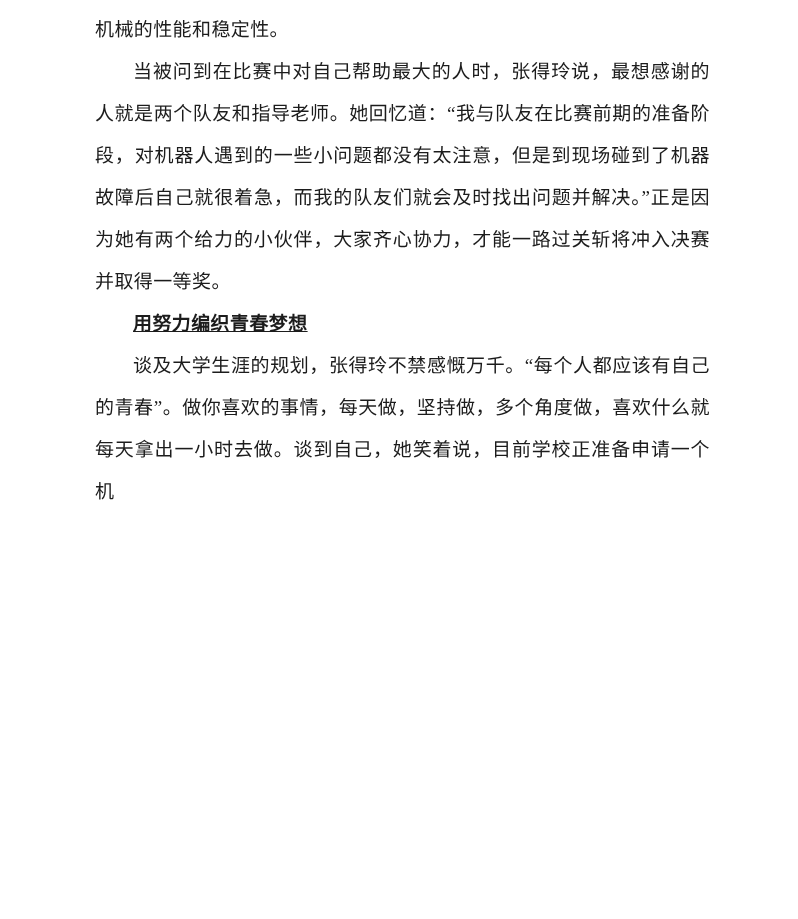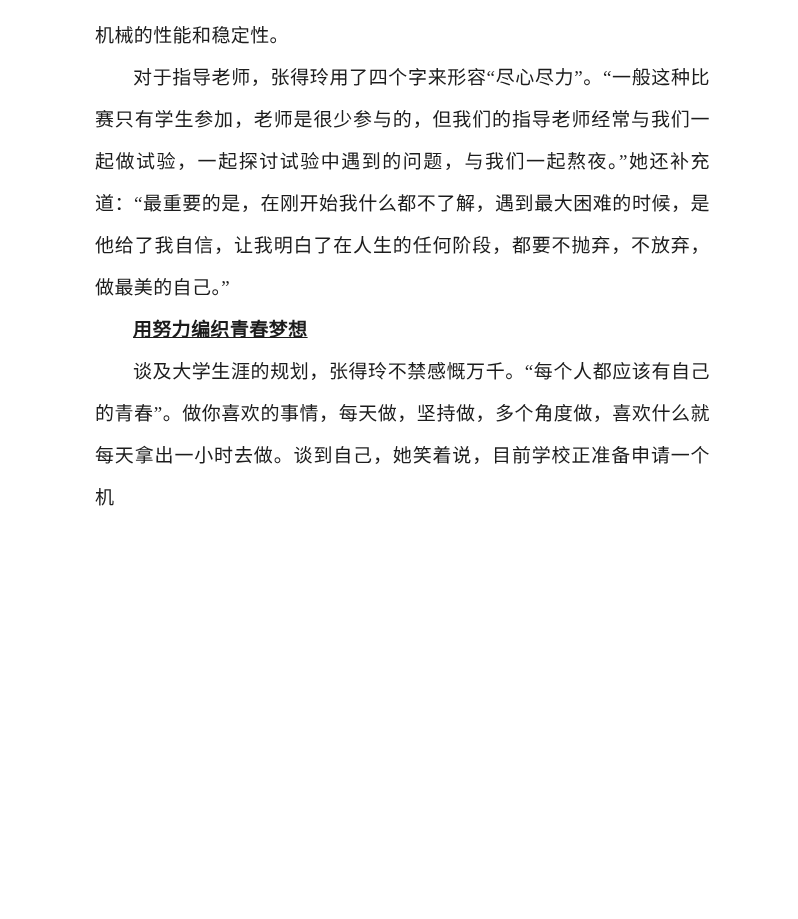--- a/index.html
+++ b/index.html
@@ -9,21 +9,21 @@
   body {
     width: 798px;
     height: 919px;
     background: #ffffff;
     overflow: hidden;
   }
   .page {
     box-sizing: border-box;
     width: 798px;
     height: 919px;
-    padding: 15px 88px 0 95px;
+    padding: 9px 88px 0 95px;
     background: #ffffff;
   }
   .doc-text p {
     margin: 0;
     font-family: "Liberation Serif", "DejaVu Serif", serif;
     font-size: 19px;
     line-height: 42px;
     color: #1c1c1c;
     text-align: justify;
     text-justify: inter-ideograph;
@@ -36,17 +36,17 @@
     font-weight: bold;
     text-decoration: underline;
   }
 </style>
 </head>
 <body>
 
 <div class="page">
   <div class="doc-text">
     <p>机械的性能和稳定性。</p>
-    <p class="indent">对于指导老师，张得玲用了四个字来形容“尽心尽力”。“一般这种比赛只有学生参加，老师是很少参与的，但我们的指导老师经常与我们一起做试验，一起探讨试验中遇到的问题，与我们一起熬夜。”她还补充道：“最重要的是，在刚开始我什么都不了解，遇到最大困难的时候，是他给了我自信，让我明白了在人生的任何阶段，都要不抛弃，不放弃，做最美的自己。”</p>
+    <p class="indent">当被问到在比赛中对自己帮助最大的人时，张得玲说，最想感谢的人就是两个队友和指导老师。她回忆道：“我与队友在比赛前期的准备阶段，对机器人遇到的一些小问题都没有太注意，但是到现场碰到了机器故障后自己就很着急，而我的队友们就会及时找出问题并解决。”正是因为她有两个给力的小伙伴，大家齐心协力，才能一路过关斩将冲入决赛并取得一等奖。</p>
     <p class="indent heading">用努力编织青春梦想</p>
     <p class="indent">谈及大学生涯的规划，张得玲不禁感慨万千。“每个人都应该有自己的青春”。做你喜欢的事情，每天做，坚持做，多个角度做，喜欢什么就每天拿出一小时去做。谈到自己，她笑着说，目前学校正准备申请一个机</p>
   </div>
 </div>
 
 </body></html>

